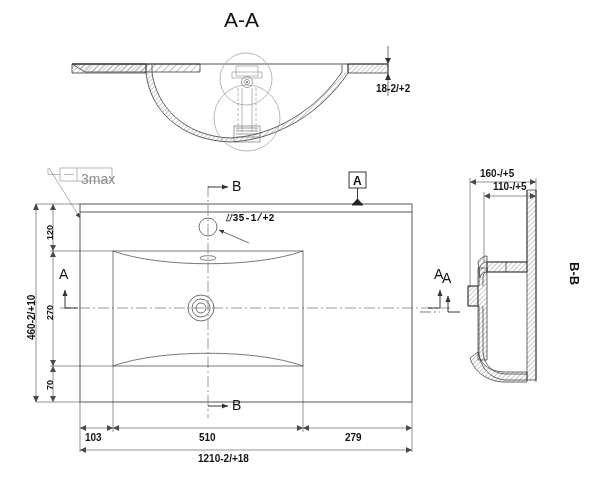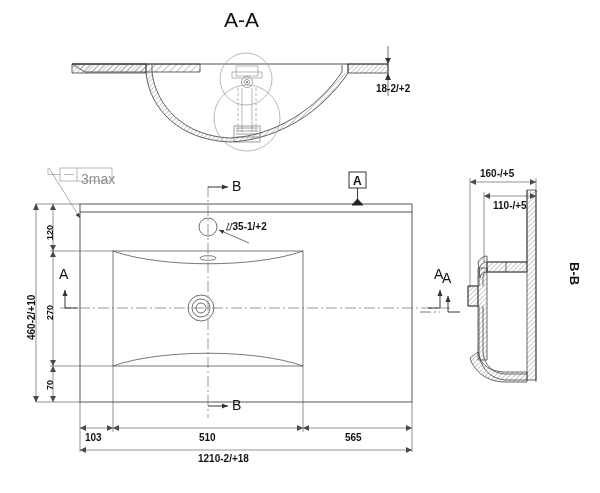--- a/index.html
+++ b/index.html
@@ -244,28 +244,28 @@
 <div class="lbl t-gray" style="left:81px;top:171px;">3max</div>
 
 <div class="lbl t-datum" style="left:353px;top:174px;font-size:12px;">A</div>
 
 <div class="lbl t-sec" style="left:232px;top:178px;">B</div>
 <div class="lbl t-sec" style="left:232px;top:397px;">B</div>
 <div class="lbl t-sec" style="left:59px;top:266px;">A</div>
 <div class="lbl t-sec" style="left:434px;top:266px;">A</div>
 <div class="lbl t-sec" style="left:442px;top:270px;">A</div>
 
-<div class="lbl t-dim" style="left:226px;top:221px;">⌰35-1/+2</div>
+<div class="lbl t-dim" style="left:226px;top:213px;font-family:Liberation Mono, monospace;">⌰35-1/+2</div>
 
 <div class="lbl t-dim rot90" style="left:26px;top:340px;">460-2/+10</div>
 <div class="lbl t-dimsm rot90" style="left:45px;top:240px;">120</div>
 <div class="lbl t-dimsm rot90" style="left:45px;top:320px;">270</div>
 <div class="lbl t-dimsm rot90" style="left:45px;top:390px;">70</div>
 
 <div class="lbl t-dim" style="left:85px;top:432px;">103</div>
 <div class="lbl t-dim" style="left:199px;top:432px;text-align:center;">510</div>
-<div class="lbl t-dim" style="left:345px;top:432px;">565</div>
+<div class="lbl t-dim" style="left:345px;top:432px;">279</div>
 <div class="lbl t-dim" style="left:198px;top:453px;">1210-2/+18</div>
 
 <div class="lbl t-dim" style="left:480px;top:168px;">160-/+5</div>
-<div class="lbl t-dim" style="left:493px;top:200px;text-align:right;">110-/+5</div>
+<div class="lbl t-dim" style="left:493px;top:181px;text-align:right;">110-/+5</div>
 
 <div class="lbl t-dim rot90b" style="left:582px;top:262px;font-size:13px;">B-B</div>
 
 </body></html>

